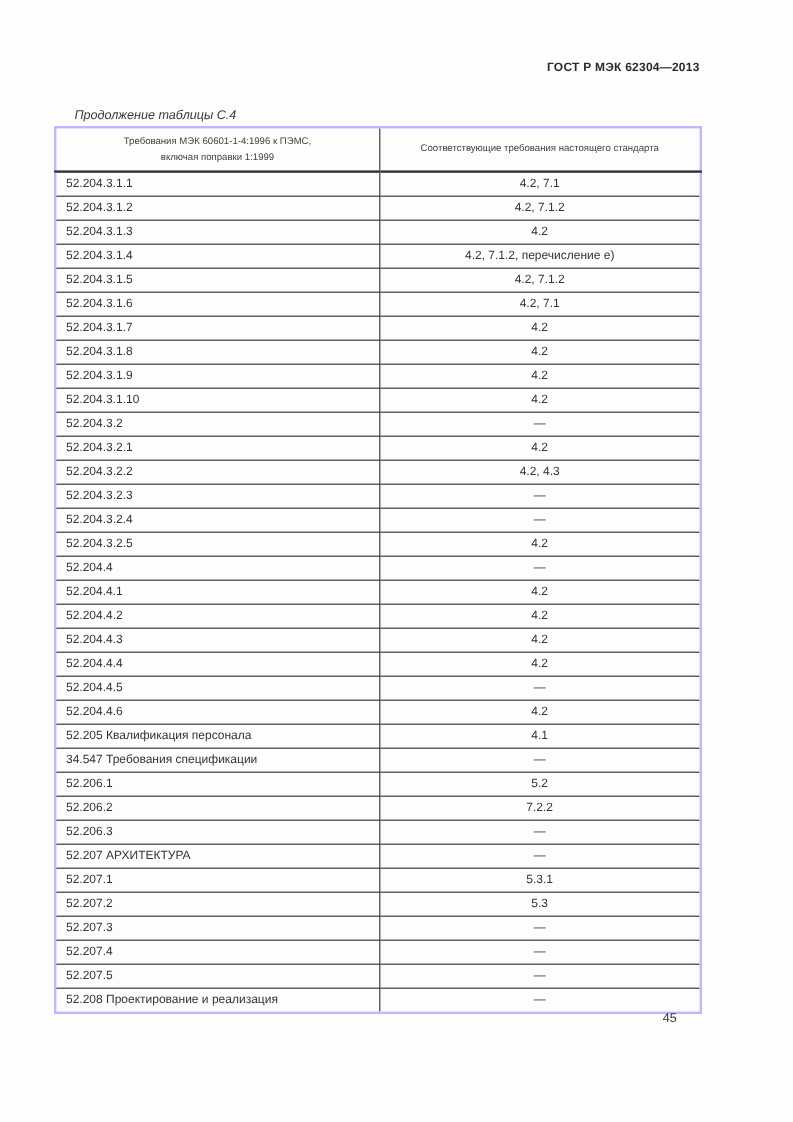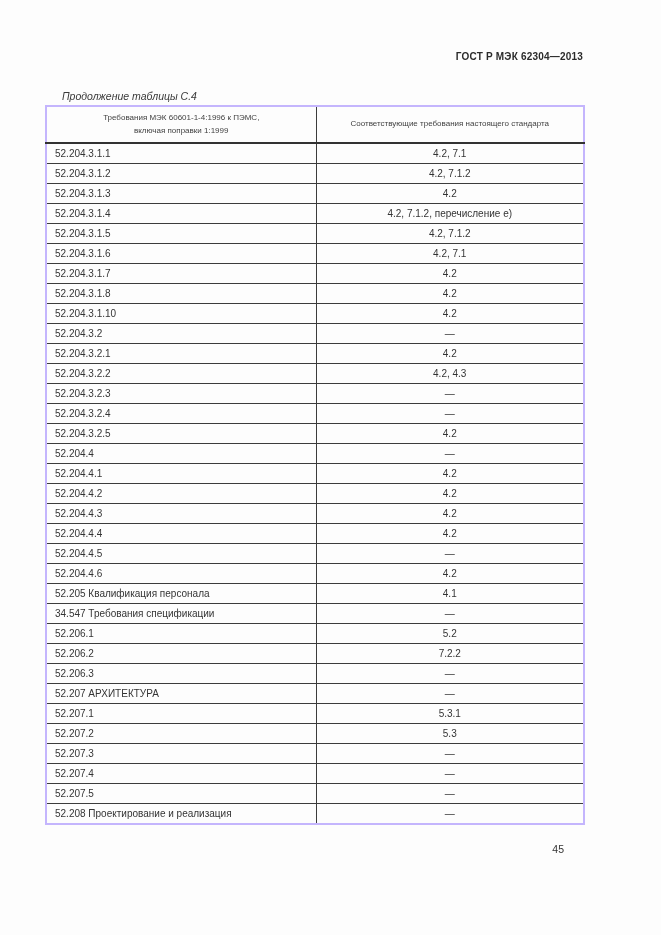--- a/index.html
+++ b/index.html
@@ -137,20 +137,24 @@
   <tr>
     <td class="c1">52.204.3.1.7</td>
     <td class="c2">4.2</td>
   </tr>
 
   <tr>
     <td class="c1">52.204.3.1.8</td>
     <td class="c2">4.2</td>
   </tr>
 
+  <tr>
+    <td class="c1">52.204.3.1.9</td>
+    <td class="c2">4.2</td>
+  </tr>
 
   <tr>
     <td class="c1">52.204.3.1.10</td>
     <td class="c2">4.2</td>
   </tr>
 
   <tr>
     <td class="c1">52.204.3.2</td>
     <td class="c2">—</td>
   </tr>

